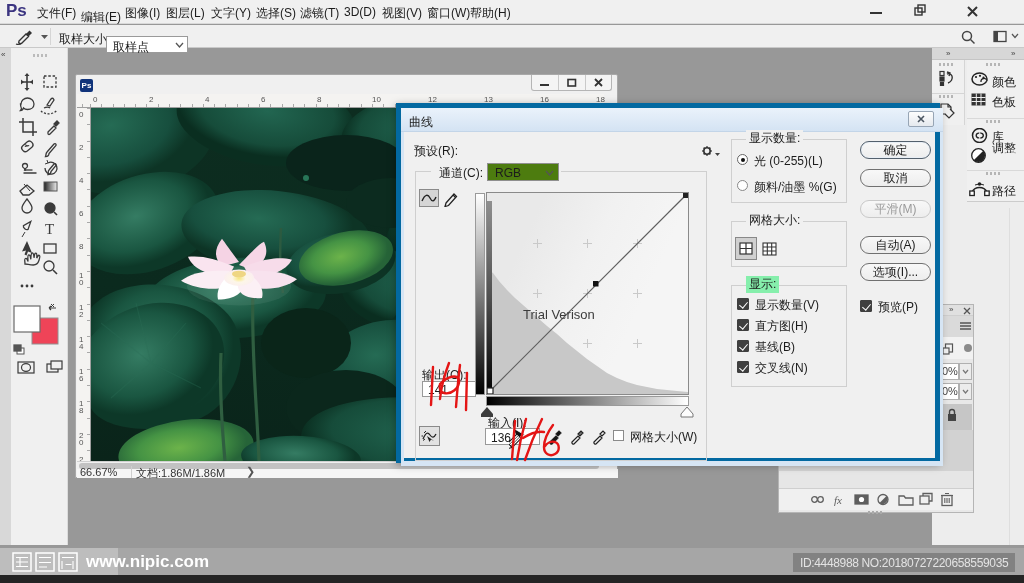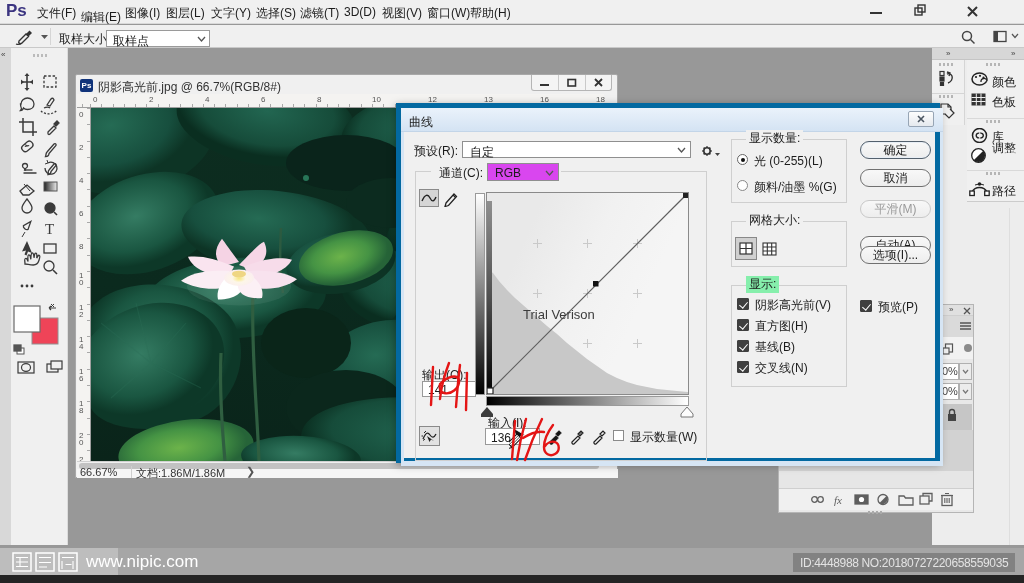--- a/index.html
+++ b/index.html
@@ -37,21 +37,21 @@
 
 <div class="abs" id="optbar" style="left:0;top:25px;width:1024px;height:23px;background:#f0f0f0;border-bottom:1px solid #c9c9c9">
   <svg class="abs" style="left:14px;top:2px" width="34" height="19" viewBox="0 0 34 19">
     <path d="M5 14l7-7 2.5 2.5-7 7c-1.5 1-3.5-.5-2.5-2.5z" fill="none" stroke="#333" stroke-width="1.4"></path>
     <path d="M12 7l3.5-3.5 2.5 2.5L14.5 9.5z" fill="#333"></path>
     <path d="M2 17c2 .8 4 .5 5.5-1" stroke="#333" stroke-width="1.2" fill="none"></path>
     <path d="M27 8l3.5 4 3.5-4z" fill="#555"></path>
   </svg>
   <div class="abs" style="left:50px;top:3px;width:1px;height:17px;background:#d5d5d5"></div>
   <div class="abs txt" style="left:59px;top:6px">取样大小:</div>
-  <div class="abs" style="left:106px;top:5px;width:104px;height:17px;background:#fff;border:1px solid #9a9a9a">
+  <div class="abs" style="left:106px;top:11px;width:82px;height:17px;background:#fff;border:1px solid #9a9a9a">
     <div class="abs txt" style="left:6px;top:2px">取样点</div>
     <svg class="abs" style="right:3px;top:5px" width="9" height="7" viewBox="0 0 9 7">
         <path d="M1 1l3.5 4L8 1" fill="none" stroke="#555" stroke-width="1.3"></path>
       </svg>
   </div>
   <svg class="abs" style="left:960px;top:4px" width="60 " height="16" viewBox="0 0 60 16">
     <circle cx="7" cy="7" r="4.5" fill="none" stroke="#444" stroke-width="1.5"></circle>
     <path d="M10.5 10.5l4 4" stroke="#444" stroke-width="1.5"></path>
     <rect x="34" y="2.5" width="12" height="10" fill="none" stroke="#444" stroke-width="1.3"></rect>
     <rect x="34" y="2.5" width="4" height="10" fill="#444"></rect>
@@ -162,21 +162,20 @@
     </g>
   <g transform="translate(0,14)">
       <rect x="36" y="290" width="11" height="8" stroke-width="1.2"></rect>
       <rect x="40" y="287" width="11" height="8" fill="#f0f0f0" stroke-width="1.2"></rect>
     </g>
 </svg>
 
 <div class="abs" id="docwin" style="left:75px;top:74px;width:543px;height:404px;background:#f0f0f0;border:1px solid #a8a8a8;border-radius:2px 2px 0 0">
 
   <div class="abs" style="left:4px;top:4px;width:13px;height:13px;background:#10337a;border-radius:2px;color:#fff;font-size:8px;font-weight:bold;text-align:center;line-height:13px">Ps</div>
-  <div class="abs txt" style="left:22px;top:4px;font-size:12px;color:#333">阴影高光前.jpg @ 66.7%(RGB/8#)</div>
   <div class="abs" style="left:455px;top:0px;width:81px;height:16px;border:1px solid #b5b5b5;border-top:none;border-radius:0 0 3px 3px;background:#f4f4f4">
     <div class="abs" style="left:26px;top:0;width:1px;height:15px;background:#c9c9c9"></div>
     <div class="abs" style="left:53px;top:0;width:1px;height:15px;background:#c9c9c9"></div>
     <svg width="81" height="16" viewBox="0 0 81 16">
       <path d="M8 10h9" stroke="#333" stroke-width="2"></path>
       <rect x="36" y="4.5" width="7.5" height="6.5" fill="none" stroke="#333" stroke-width="1.6"></rect>
       <path d="M63 4l7 7M70 4l-7 7" stroke="#333" stroke-width="1.8"></path>
     </svg>
   </div>
 
@@ -443,38 +442,32 @@
   <div class="abs" style="left:539px;top:24px;width:3px;height:334px;background:#d6e5f4"></div>
   <div class="abs" style="left:0;top:353px;width:542px;height:5px;background:#d6e5f4"></div>
   <div class="abs txt" style="left:8px;top:6px">曲线</div>
   <div class="abs" style="left:507px;top:3px;width:26px;height:16px;background:linear-gradient(#fdfdfd,#e5e9ee);border:1px solid #97a5b5;border-radius:2px">
     <svg width="24" height="14" viewBox="0 0 24 14">
         <path d="M9 4l6 6M15 4l-6 6" stroke="#4a5561" stroke-width="1.6"></path>
       </svg>
   </div>
 
   <div class="abs txt" style="left:13px;top:35px">预设(R):</div>
-  <div class="abs" style="left:61px;top:33px;width:229px;height:17px;background:#fff;border:1px solid #8f8f8f">
-    <div class="abs txt" style="left:7px;top:2px">自定</div>
-    <svg class="abs" style="right:4px;top:5px" width="9" height="7" viewBox="0 0 9 7">
-        <path d="M1 1l3.5 4L8 1" fill="none" stroke="#555" stroke-width="1.3"></path>
-      </svg>
-  </div>
   <svg class="abs" style="left:299px;top:36px" width="20" height="14" viewBox="0 0 20 14">
     <circle cx="7" cy="7" r="3.2" fill="none" stroke="#333" stroke-width="1.6"></circle>
     <g stroke="#333" stroke-width="1.6">
         <path d="M7 2.2v1.6M7 10.2v1.6M2.2 7h1.6M10.2 7h1.6M3.6 3.6l1.2 1.2M9.2 9.2l1.2 1.2M10.4 3.6L9.2 4.8M4.8 9.2L3.6 10.4"></path>
       </g>
     <path d="M15 9l2.5 3 2.5-3z" fill="#444"></path>
   </svg>
 
   <div class="abs" style="left:14px;top:63px;width:292px;height:290px;border:1px solid #cfcfcf"></div>
   <div class="abs" style="left:30px;top:55px;width:130px;height:18px;background:#f0f0f0"></div>
   <div class="abs txt" style="left:38px;top:57px">通道(C):</div>
-  <div class="abs" style="left:86px;top:55px;width:72px;height:18px;background:#d946ef;border:1px solid #8f8f8f">
+  <div class="abs" style="left:86px;top:55px;width:72px;height:18px;background:#4d7c0f;border:1px solid #8f8f8f">
     <div class="abs txt" style="left:7px;top:2px">RGB</div>
     <svg class="abs" style="right:4px;top:6px" width="9" height="7" viewBox="0 0 9 7">
         <path d="M1 1l3.5 4L8 1" fill="none" stroke="#555" stroke-width="1.3"></path>
       </svg>
   </div>
 
   <div class="abs" style="left:18px;top:81px;width:20px;height:18px;background:#d5d5d5;border:1px solid #8a8a8a">
     <svg width="18" height="16" viewBox="0 0 18 16">
         <path d="M2 11c3-7 6-7 8-3s4 4 6-1" fill="none" stroke="#222" stroke-width="1.4"></path>
       </svg>
@@ -543,21 +536,21 @@
       <path d="M3 15l6-6 2 2-6 6c-1 .5-2.5-.5-2-2z" fill="#111"></path>
         <path d="M9 7l3-3 2 2-3 3z" fill="#111"></path>
       <path d="M25 15l6-6 2 2-6 6c-1 .5-2.5-.5-2-2z"></path>
         <path d="M31 7l3-3 2 2-3 3z" fill="#777"></path>
       <path d="M47 15l6-6 2 2-6 6c-1 .5-2.5-.5-2-2z"></path>
         <path d="M53 7l3-3 2 2-3 3z"></path>
     </g>
   </svg>
 
   <div class="abs" style="left:212px;top:322px;width:11px;height:11px;background:#fff;border:1px solid #8a8a8a"></div>
-  <div class="abs txt" style="left:229px;top:321px">显示数量(W)</div>
+  <div class="abs txt" style="left:229px;top:321px">网格大小(W)</div>
 
   <svg class="abs" style="left:108px;top:318px" width="26" height="28" viewBox="0 0 26 28">
     <path d="M4 2l5 13 2.5-4.5L16 9z" fill="#111" stroke="#fff" stroke-width="0.8"></path>
     <g transform="translate(8,8) rotate(45)">
         <rect x="0" y="0" width="6" height="13" fill="#fff" stroke="#111" stroke-width="1"></rect>
         <path d="M0 13l3 5 3-5z" fill="#fff" stroke="#111" stroke-width="1"></path>
         <path d="M2 0v13M4 0v13" stroke="#111" stroke-width="0.7"></path>
         <path d="M1.5 15.5l3 1.8" stroke="#111" stroke-width="2"></path>
       </g>
   </svg>
@@ -578,33 +571,33 @@
         <path d="M10 5v11M4 10.5h12" stroke="#333" stroke-width="1.2"></path>
       </svg>
   </div>
   <svg class="abs" style="left:361px;top:134px" width="16" height="15" viewBox="0 0 16 15">
       <rect x="1" y="1" width="13" height="12" fill="#fff" stroke="#333" stroke-width="1.1"></rect>
       <path d="M5.3 1v12M9.7 1v12M1 5h13M1 9h13" stroke="#333" stroke-width="1.1"></path>
     </svg>
   <div class="abs" style="left:330px;top:177px;width:116px;height:102px;border:1px solid #cfcfcf"></div>
   <div class="abs txt" style="left:345px;top:168px;background:#86efac;padding:0 3px">显示:</div>
   <div class="cb abs" style="left:336px;top:190px"></div>
-    <div class="abs txt" style="left:354px;top:189px">阴影高光前(V)</div>
+    <div class="abs txt" style="left:354px;top:189px">显示数量(V)</div>
   <div class="cb abs" style="left:336px;top:211px"></div>
     <div class="abs txt" style="left:354px;top:210px">直方图(H)</div>
   <div class="cb abs" style="left:336px;top:232px"></div>
     <div class="abs txt" style="left:354px;top:231px">基线(B)</div>
   <div class="cb abs" style="left:336px;top:253px"></div>
     <div class="abs txt" style="left:354px;top:252px">交叉线(N)</div>
 
   <div class="btn abs" style="left:459px;top:33px;border:1px solid #53606d;box-shadow:0 0 0 1px #e8eef5 inset">确定</div>
   <div class="btn abs" style="left:459px;top:61px">取消</div>
   <div class="btn abs" style="left:459px;top:92px;color:#9a9a9a;border-color:#c9c9c9">平滑(M)</div>
   <div class="btn abs" style="left:459px;top:128px">自动(A)</div>
-  <div class="btn abs" style="left:459px;top:138px">选项(I)...</div>
+  <div class="btn abs" style="left:459px;top:155px">选项(I)...</div>
   <div class="cb abs" style="left:459px;top:192px"></div>
     <div class="abs txt" style="left:477px;top:191px">预览(P)</div>
 
   <svg class="abs" style="left:0;top:0" width="542px" height="358" viewBox="0 0 542 358">
     <g stroke="#e41515" stroke-width="2.4" fill="none" stroke-linecap="round">
       <path d="M32 259 L30 297"></path>
       <path d="M48 255 C43 268 40 280 39 291"></path>
       <path d="M39 276 C47 268 56 266 58 272 C59 280 50 287 43 285 C39 284 38 280 39 276"></path>
       <path d="M59 257 C57 272 56 286 55 299"></path>
       <path d="M66 265 L65 302"></path>
@@ -622,17 +615,17 @@
 <svg class="abs" style="left:12px;top:551px" width="70" height="22" viewBox="0 0 70 22">
   <g fill="none" stroke="#fff" stroke-width="1.5">
     <rect x="1" y="2" width="18" height="18"></rect>
       <path d="M4 6.5h12M4 11h12M4 15.5h12M8 6.5v9" stroke-width="1.1"></path>
     <rect x="24" y="2" width="18" height="18"></rect>
       <path d="M27 6.5h12M27 11.5h12M27 16h8" stroke-width="1.1"></path>
     <rect x="47" y="2" width="18" height="18"></rect>
       <path d="M50 6.5h12M50 10v8M61 10v8M53.5 13.5h6" stroke-width="1.1"></path>
   </g>
 </svg>
-<div class="abs" style="left:86px;top:552px;font-size:17px;font-weight:normal;color:#fff">www.nipic.com</div>
+<div class="abs" style="left:86px;top:552px;font-size:17px;font-weight:bold;color:#fff">www.nipic.com</div>
 <div class="abs" style="left:793px;top:553px;width:222px;height:19px;background:rgba(70,70,70,0.38)"></div>
 <div class="abs" style="left:800px;top:556px;font-size:12px;letter-spacing:-0.35px;color:#e3e3e3;white-space:nowrap">ID:4448988 NO:20180727220658559035</div>
 
 <div class="abs" style="left:0;top:575px;width:1024px;height:8px;background:#242424"></div>
 
 </body></html>

